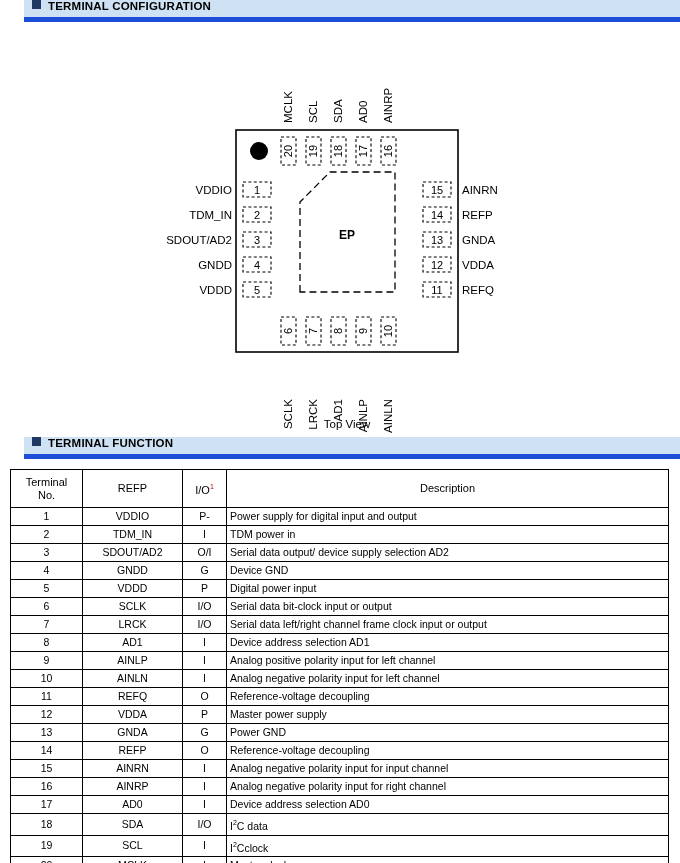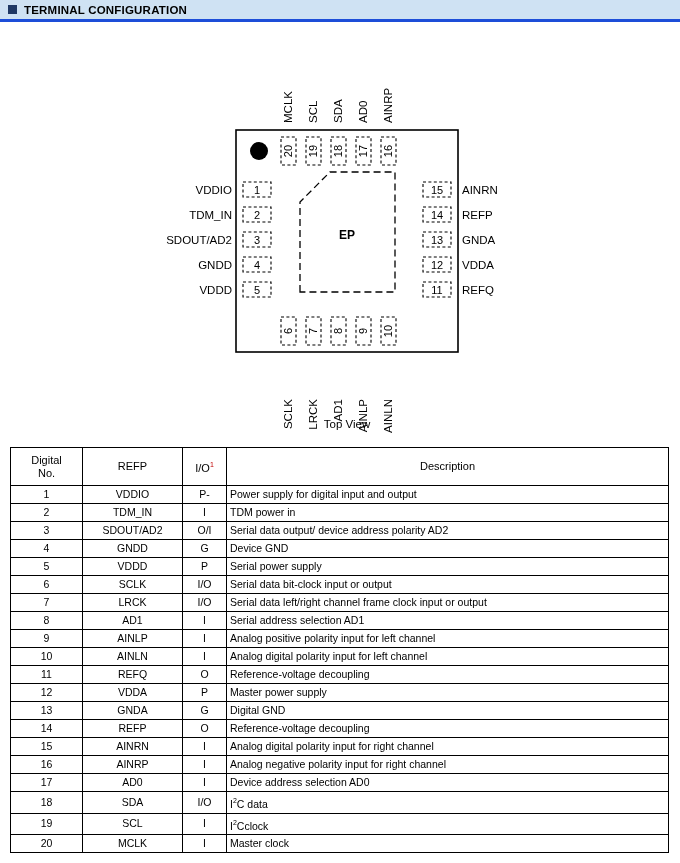--- a/index.html
+++ b/index.html
@@ -10,24 +10,24 @@
     color:#000;
     -webkit-font-smoothing:none;
   }
   .page{width:680px;position:relative;}
 
   
   .section-header{
     background:#cfe2f3;
     height:22px;
     display:flex;
-    align-items:center;
     padding-left:8px;
     box-sizing:border-box;
-    border-bottom:3px solid #1d4ed8;
+    border-bottom:5px solid #1d4ed8;
+    margin-left:24px;
   }
   .section-header .sq{
     width:9px;height:9px;background:#1f3864;display:inline-block;margin-right:7px;
   }
   .section-header .title{
     font-size:11.5px;font-weight:bold;letter-spacing:.2px;
   }
 
   
   .diagram-wrap{
@@ -174,33 +174,37 @@
         <text transform="translate(317,377) rotate(-90)">LRCK</text>
         <text transform="translate(342,377) rotate(-90)">AD1</text>
         <text transform="translate(367,377) rotate(-90)">AINLP</text>
         <text transform="translate(392,377) rotate(-90)">AINLN</text>
       </g>
 
       <text x="347" y="406" font-family="Liberation Sans, sans-serif" font-size="11.5" text-anchor="middle">Top View</text>
     </svg>
   </div>
 
+  <div class="section-header">
+    <span class="sq"></span>
+    <span class="title">TERMINAL FUNCTION</span>
+  </div>
 
   <div class="table-wrap">
     <table class="tf">
       <colgroup>
         <col class="c-no">
           <col class="c-name">
           <col class="c-io">
           <col class="c-desc">
       </colgroup>
       <thead>
         <tr>
           <th>
-            <span>Digital</span><br>
+            <span>Terminal</span><br>
             <span>No.</span>
           </th>
           <th>REFP</th>
           <th>
             <span>I/O</span><sup class="red">1</sup>
           </th>
           <th>Description</th>
         </tr>
       </thead>
       <tbody id="tf-body">
@@ -213,93 +217,93 @@
           <tr>
             <td class="c-center">2</td>
             <td class="c-center">TDM_IN</td>
             <td class="c-center">I</td>
             <td class="c-left">TDM power in</td>
           </tr>
           <tr>
             <td class="c-center">3</td>
             <td class="c-center">SDOUT/AD2</td>
             <td class="c-center">O/I</td>
-            <td class="c-left">Serial data output/ device address polarity AD2</td>
+            <td class="c-left">Serial data output/ device supply selection AD2</td>
           </tr>
           <tr>
             <td class="c-center">4</td>
             <td class="c-center">GNDD</td>
             <td class="c-center">G</td>
             <td class="c-left">Device GND</td>
           </tr>
           <tr>
             <td class="c-center">5</td>
             <td class="c-center">VDDD</td>
             <td class="c-center">P</td>
-            <td class="c-left">Serial power supply</td>
+            <td class="c-left">Digital power input</td>
           </tr>
           <tr>
             <td class="c-center">6</td>
             <td class="c-center">SCLK</td>
             <td class="c-center">I/O</td>
             <td class="c-left">Serial data bit-clock input or output</td>
           </tr>
           <tr>
             <td class="c-center">7</td>
             <td class="c-center">LRCK</td>
             <td class="c-center">I/O</td>
             <td class="c-left">Serial data left/right channel frame clock input or output</td>
           </tr>
           <tr>
             <td class="c-center">8</td>
             <td class="c-center">AD1</td>
             <td class="c-center">I</td>
-            <td class="c-left">Serial address selection AD1</td>
+            <td class="c-left">Device address selection AD1</td>
           </tr>
           <tr>
             <td class="c-center">9</td>
             <td class="c-center">AINLP</td>
             <td class="c-center">I</td>
             <td class="c-left">Analog positive polarity input for left channel</td>
           </tr>
           <tr>
             <td class="c-center">10</td>
             <td class="c-center">AINLN</td>
             <td class="c-center">I</td>
-            <td class="c-left">Analog digital polarity input for left channel</td>
+            <td class="c-left">Analog negative polarity input for left channel</td>
           </tr>
           <tr>
             <td class="c-center">11</td>
             <td class="c-center">REFQ</td>
             <td class="c-center">O</td>
             <td class="c-left">Reference-voltage decoupling</td>
           </tr>
           <tr>
             <td class="c-center">12</td>
             <td class="c-center">VDDA</td>
             <td class="c-center">P</td>
             <td class="c-left">Master power supply</td>
           </tr>
           <tr>
             <td class="c-center">13</td>
             <td class="c-center">GNDA</td>
             <td class="c-center">G</td>
-            <td class="c-left">Digital GND</td>
+            <td class="c-left">Power GND</td>
           </tr>
           <tr>
             <td class="c-center">14</td>
             <td class="c-center">REFP</td>
             <td class="c-center">O</td>
             <td class="c-left">Reference-voltage decoupling</td>
           </tr>
           <tr>
             <td class="c-center">15</td>
             <td class="c-center">AINRN</td>
             <td class="c-center">I</td>
-            <td class="c-left">Analog digital polarity input for right channel</td>
+            <td class="c-left">Analog negative polarity input for input channel</td>
           </tr>
           <tr>
             <td class="c-center">16</td>
             <td class="c-center">AINRP</td>
             <td class="c-center">I</td>
             <td class="c-left">Analog negative polarity input for right channel</td>
           </tr>
           <tr>
             <td class="c-center">17</td>
             <td class="c-center">AD0</td>

